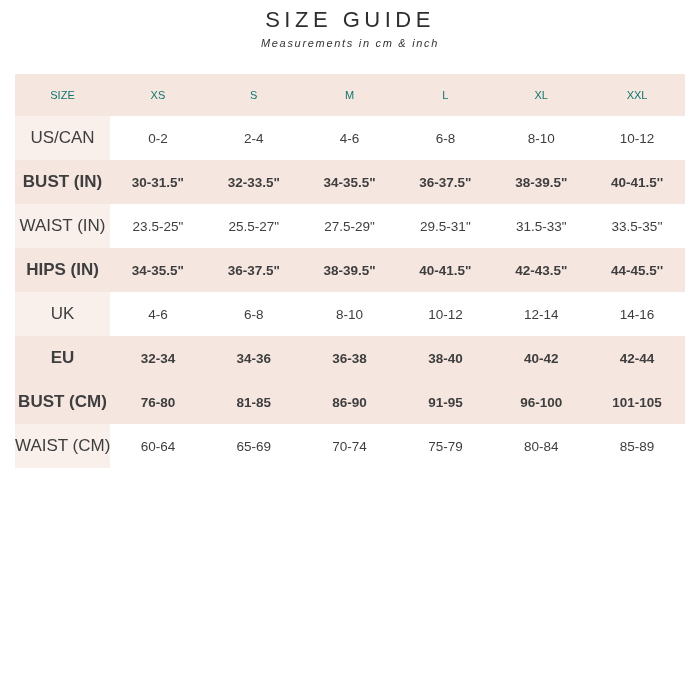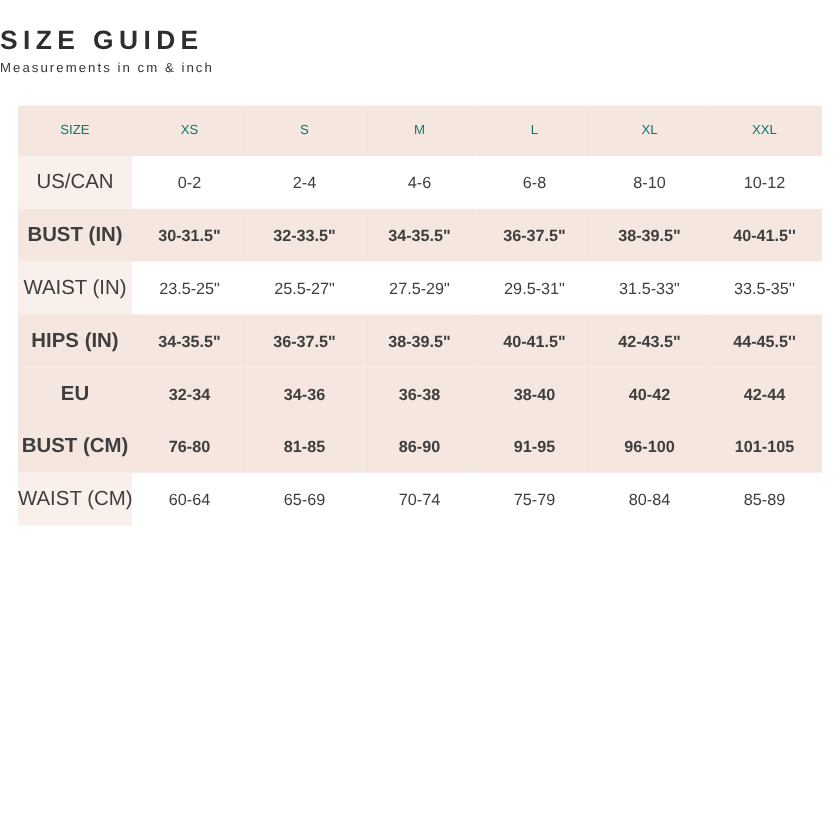--- a/index.html
+++ b/index.html
@@ -5,33 +5,35 @@
   * { margin: 0; padding: 0; box-sizing: border-box; }
   html, body {
     width: 700px; height: 700px;
     background: #ffffff;
     font-family: "Liberation Sans", "DejaVu Sans", sans-serif;
     color: #3e3e3e;
     overflow: hidden;
   }
   .page { width: 700px; height: 700px; }
   .title {
-    margin-top: 21px;
+    margin-top: 7px;
+    text-align: center;
     font-size: 22px;
-    font-weight: 700;
+    font-weight: 400;
     letter-spacing: 4.5px;
     color: #2e2e2e;
   }
   .subtitle {
     margin-top: 4px;
-    text-align: left;
+    text-align: center;
     font-size: 11px;
     font-weight: 400;
     letter-spacing: 1.7px;
     color: #333333;
+    font-style: italic;
   }
   table.size-table {
     margin: 25px auto 0 auto;
     width: 670px;
     border-collapse: collapse;
     table-layout: fixed;
   }
   table.size-table th, table.size-table td {
     text-align: center;
     vertical-align: middle;
@@ -109,20 +111,29 @@
         </tr>
         <tr class="pink">
           <td class="row-label">HIPS (IN)</td>
           <td>34-35.5"</td>
           <td>36-37.5"</td>
           <td>38-39.5"</td>
           <td>40-41.5"</td>
           <td>42-43.5"</td>
           <td>44-45.5''</td>
         </tr>
+        <tr class="white">
+          <td class="row-label">UK</td>
+          <td>4-6</td>
+          <td>6-8</td>
+          <td>8-10</td>
+          <td>10-12</td>
+          <td>12-14</td>
+          <td>14-16</td>
+        </tr>
         <tr class="pink">
           <td class="row-label">EU</td>
           <td>32-34</td>
           <td>34-36</td>
           <td>36-38</td>
           <td>38-40</td>
           <td>40-42</td>
           <td>42-44</td>
         </tr>
         <tr class="pink">

